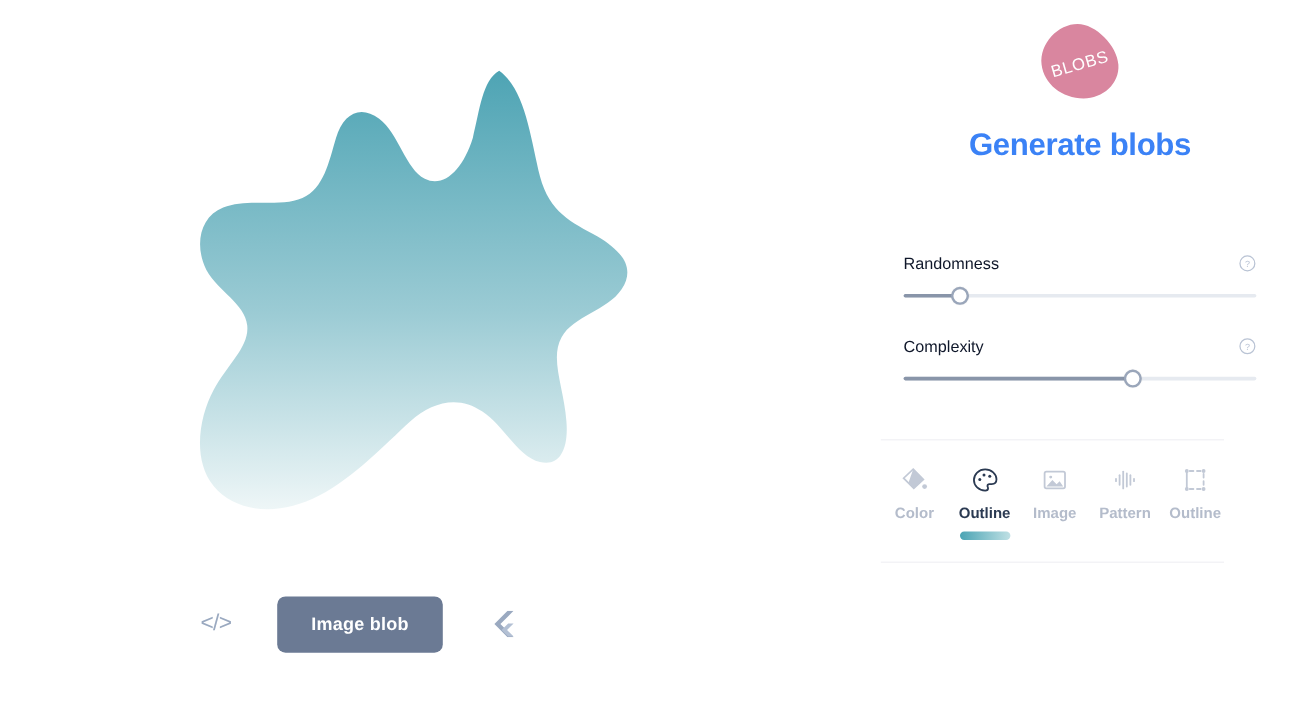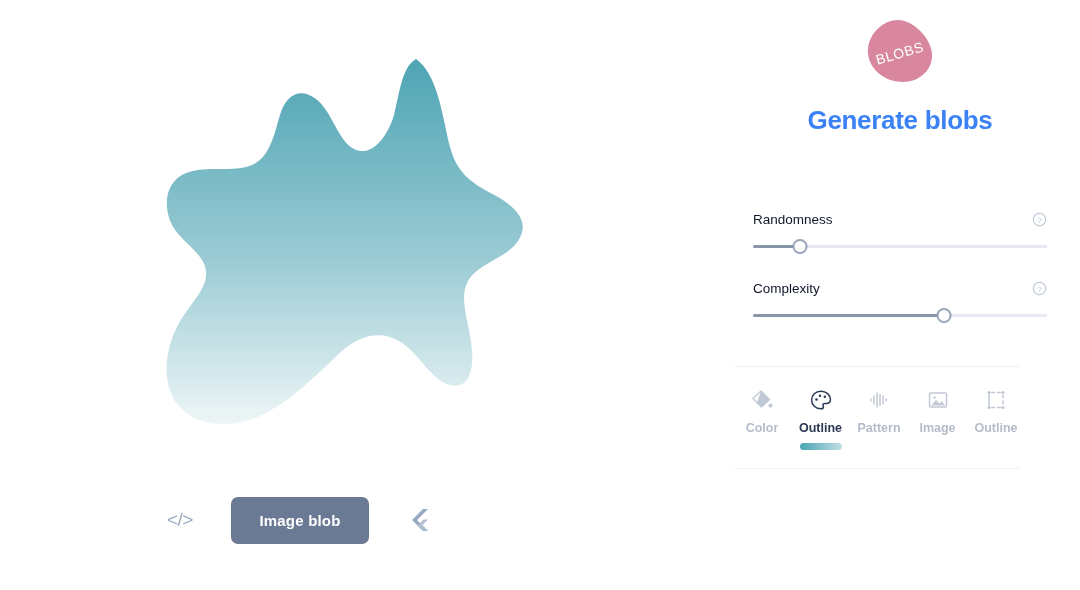--- a/index.html
+++ b/index.html
@@ -365,39 +365,39 @@
           <circle cx="7.5" cy="11.5" r="1.25" fill="currentColor"></circle>
           <circle cx="11" cy="7.8" r="1.25" fill="currentColor"></circle>
           <circle cx="15.8" cy="8.8" r="1.25" fill="currentColor"></circle>
         </svg>
         <span class="tab-label">Outline</span>
         <div class="tab-underline"></div>
       </div>
 
       <div class="tab">
         <svg class="tab-icon" viewBox="0 0 24 24">
+          <rect x="3.5" y="5" width="17" height="14" rx="1.5" fill="none" stroke="currentColor" stroke-width="1.5"></rect>
+          <circle cx="8.6" cy="9.6" r="1.2" fill="currentColor"></circle>
+          <path d="M5 17.5 L10 12 L13.5 15.5 L16 13 L19 17.5 Z" fill="currentColor"></path>
+        </svg>
+        <span class="tab-label">Image</span>
+      </div>
+
+      <div class="tab">
+        <svg class="tab-icon" viewBox="0 0 24 24">
           <g stroke="currentColor" stroke-width="1.5" stroke-linecap="round">
             <line x1="4" y1="11" x2="4" y2="13"></line>
             <line x1="7" y1="8" x2="7" y2="16"></line>
             <line x1="10" y1="5" x2="10" y2="19"></line>
             <line x1="13" y1="6.5" x2="13" y2="17.5"></line>
             <line x1="16" y1="8" x2="16" y2="16"></line>
             <line x1="19" y1="11" x2="19" y2="13"></line>
           </g>
         </svg>
         <span class="tab-label">Pattern</span>
-      </div>
-
-      <div class="tab">
-        <svg class="tab-icon" viewBox="0 0 24 24">
-          <rect x="3.5" y="5" width="17" height="14" rx="1.5" fill="none" stroke="currentColor" stroke-width="1.5"></rect>
-          <circle cx="8.6" cy="9.6" r="1.2" fill="currentColor"></circle>
-          <path d="M5 17.5 L10 12 L13.5 15.5 L16 13 L19 17.5 Z" fill="currentColor"></path>
-        </svg>
-        <span class="tab-label">Image</span>
       </div>
 
       <div class="tab">
         <svg class="tab-icon" viewBox="0 0 24 24">
           <g stroke="currentColor" stroke-width="1.5" stroke-linecap="round" fill="none">
             <line x1="5" y1="4.5" x2="5" y2="19.5"></line>
             <line x1="7.5" y1="4.5" x2="16.5" y2="4.5" stroke-dasharray="3 3"></line>
             <line x1="7.5" y1="19.5" x2="16.5" y2="19.5" stroke-dasharray="3 3"></line>
             <line x1="19" y1="7" x2="19" y2="17" stroke-dasharray="3 3"></line>
           </g>

